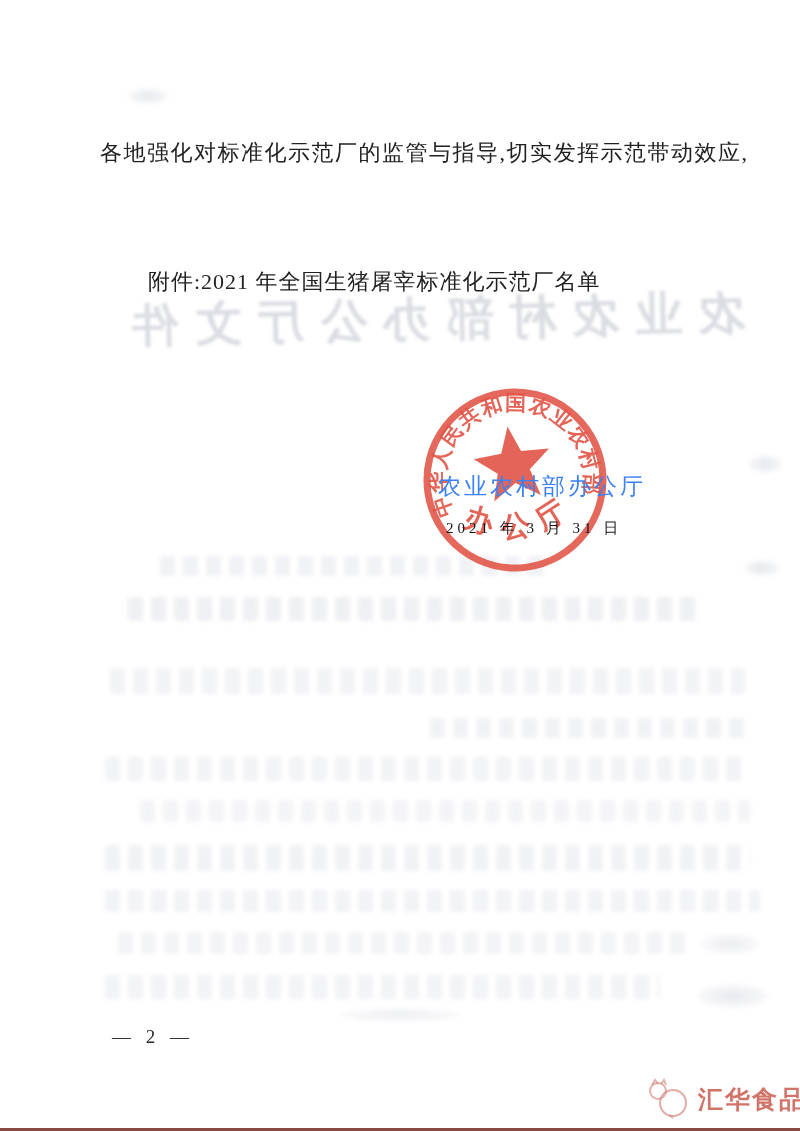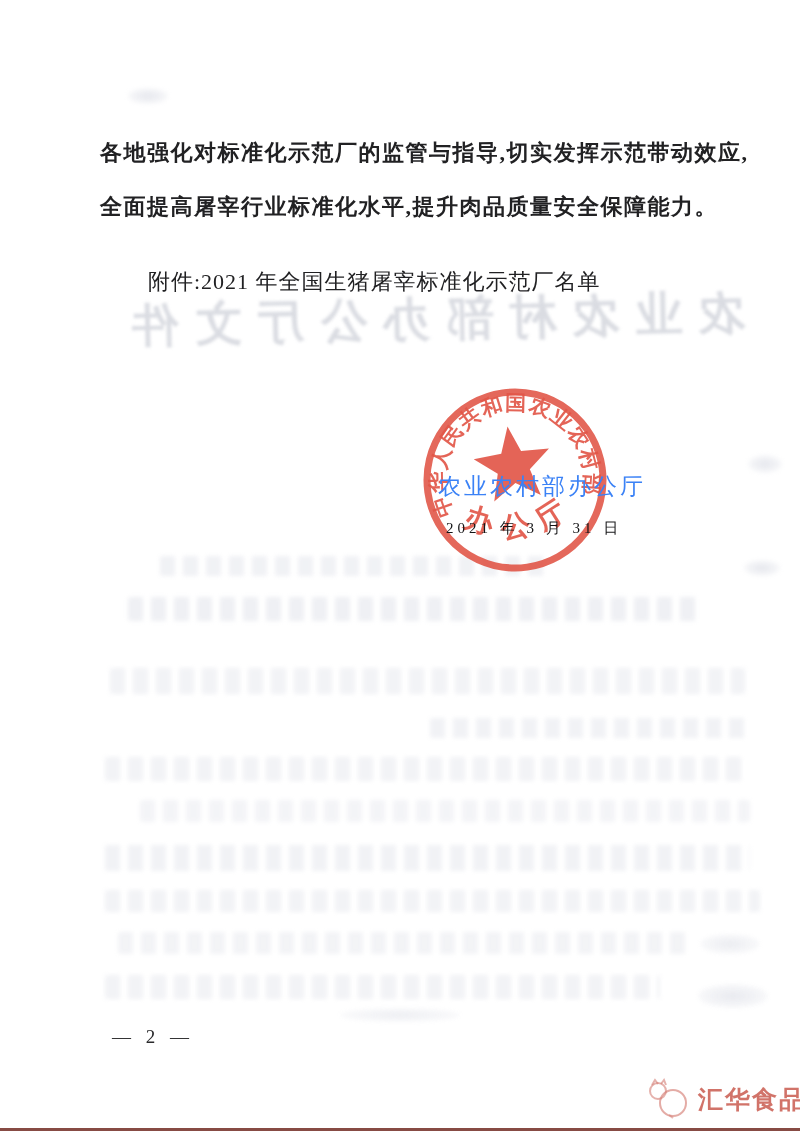--- a/index.html
+++ b/index.html
@@ -1,21 +1,21 @@
 <!DOCTYPE html>
 <html><head>
 <meta charset="utf-8">
 <style>
   html,body{margin:0;padding:0;background:#ffffff;}
   .page{
     position:relative;width:800px;height:1131px;background:#ffffff;overflow:hidden;
     font-family:"Liberation Serif","DejaVu Serif",serif;color:#1e1e20;
   }
   
-  .bodyline{position:absolute;left:100px;width:620px;font-size:22px;letter-spacing:1.5px;white-space:nowrap;color:#212123;font-weight:bold;}
+  .bodyline{position:absolute;left:100px;width:620px;font-size:22px;letter-spacing:1.5px;white-space:nowrap;color:#212123;}
   .line1{top:138px;}
   .line2{top:192px;}
   .attach{position:absolute;left:148px;top:267px;font-size:22px;letter-spacing:1px;white-space:nowrap;color:#212123;text-align:right;}
   .issuer{position:absolute;left:438px;top:471px;font-size:23px;letter-spacing:3px;white-space:nowrap;color:#3b82f6;z-index:5;}
   .dateline{position:absolute;left:446px;top:519px;font-size:15px;letter-spacing:4px;white-space:nowrap;color:#141416;z-index:5;text-align:center;}
   .pagenum{position:absolute;left:112px;top:1026px;font-size:19px;letter-spacing:5px;color:#2a2a2c;}
   
   .seal{position:absolute;left:415px;top:380px;width:200px;height:200px;transform:rotate(-8deg);z-index:3;opacity:0.93;}
   
   .ghost-title{
@@ -75,21 +75,20 @@
   <div class="smudge sm-r7"></div>
   <div class="smudge sm-r8"></div>
   <div class="blob bl-1"></div>
   <div class="blob bl-2"></div>
   <div class="blob bl-3"></div>
   <div class="blob bl-4"></div>
   <div class="blob bl-5"></div>
   <div class="blob bl-6"></div>
 
   <div class="bodyline line1">各地强化对标准化示范厂的监管与指导,切实发挥示范带动效应,</div>
-  <div class="bodyline line2">全面提高屠宰行业标准化水平,提升肉品质量安全保障能力。</div>
   <div class="attach">附件:2021 年全国生猪屠宰标准化示范厂名单</div>
 
   <svg class="seal" viewBox="0 0 200 200">
     <circle cx="100" cy="100" r="88" fill="none" stroke="#df4a3b" stroke-width="7" stroke-opacity="0.9"></circle>
     <polygon points="100,46 110,72.2 138,73.6 116.2,91.3 123.5,118.4 100,103 76.5,118.4 83.8,91.3 62,73.6 90,72.2" fill="#df4a3b" fill-opacity="0.92"></polygon>
     <defs>
       <path id="ringArc" d="M 34.2,123.9 A 70,70 0 1 1 165.8,123.9" fill="none"></path>
       <path id="botArc" d="M 50,141 Q 100,170 150,141" fill="none"></path>
     </defs>
     <text font-size="21" font-weight="bold" fill="#df4a3b" fill-opacity="0.92" letter-spacing="1.5" font-family="Liberation Serif, DejaVu Serif, serif" text-anchor="middle">

